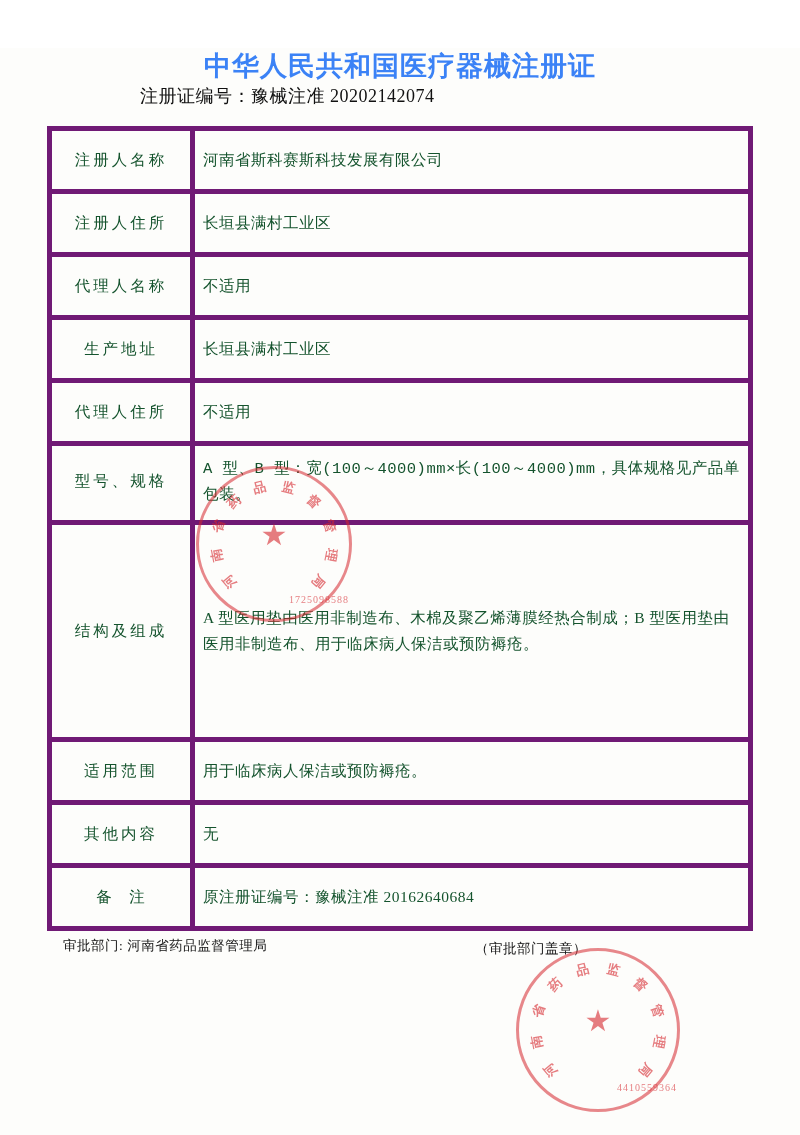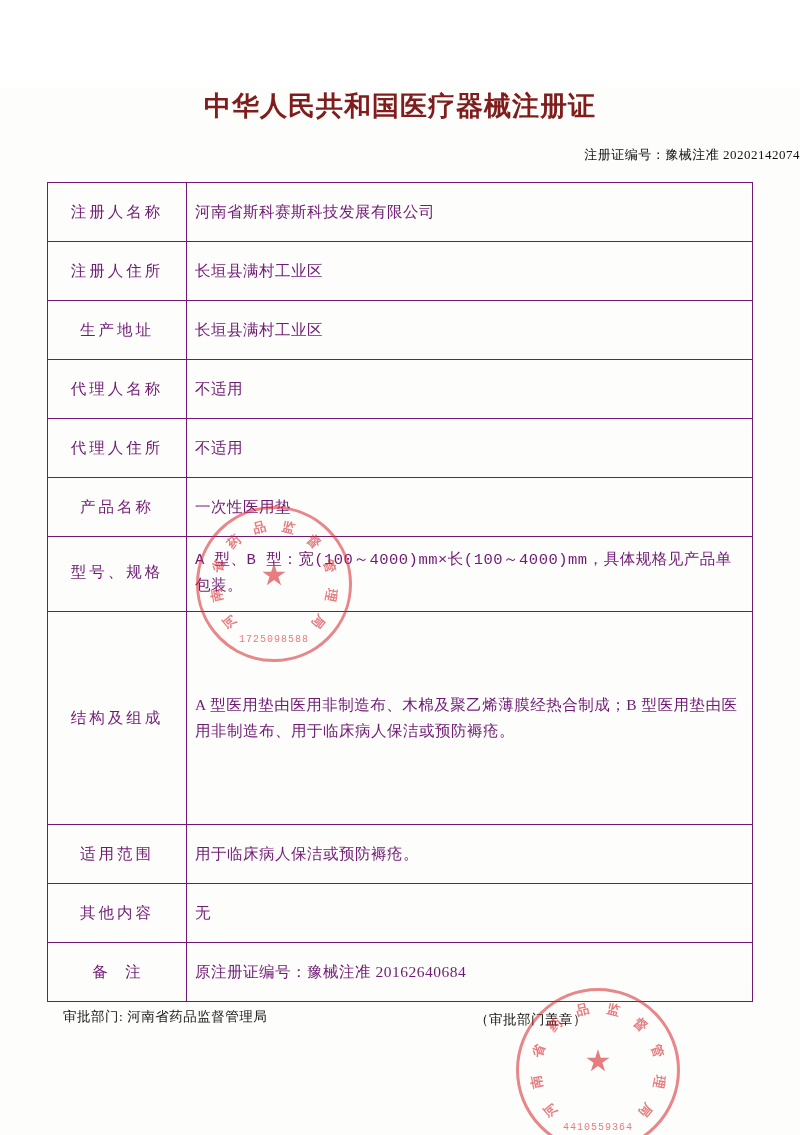--- a/index.html
+++ b/index.html
@@ -19,41 +19,39 @@
     position: relative;
     width: 800px;
     height: 1135px;
     background: #fdfdfb;
   }
   .doc-title {
     text-align: center;
     font-size: 27px;
     font-weight: bold;
     letter-spacing: 1px;
-    margin-top: 88px;
-    color: #7f1d1d;
+    margin-top: 48px;
+    color: #3b82f6;
   }
   .cert-no {
-    margin-top: 22px;
     margin-left: 140px;
-    font-size: 13px;
+    font-size: 18px;
     letter-spacing: 0.5px;
     color: #111;
-    text-align: right;
   }
   table.cert-table {
     margin: 18px auto 0 auto;
     width: 706px;
     border-collapse: collapse;
     table-layout: fixed;
   }
   table.cert-table td {
-    border: 1px solid #701a75;
+    border: 5px solid #701a75;
     font-size: 15.5px;
-    color: #701a75;
+    color: #14532d;
     vertical-align: middle;
     padding: 6px 8px;
     line-height: 1.65;
   }
   td.label {
     width: 122px;
     text-align: center;
     letter-spacing: 3px;
     white-space: nowrap;
   }
@@ -138,25 +136,25 @@
     transform: translate(-50%, -50%);
     font-size: 30px;
     color: rgba(214, 38, 45, 0.6);
     line-height: 1;
   }
   .seal .seal-code {
     position: absolute;
     left: 0;
     bottom: 16px;
     width: 100%;
-    text-align: center;
+    text-align: right;
     font-size: 10px;
     letter-spacing: 1px;
     color: rgba(214, 38, 45, 0.6);
-    font-family: Liberation Mono, monospace;
+    font-family: Liberation Serif, serif;
   }
   .seal-1 .seal-code { bottom: 14px; }
 </style>
 </head>
 <body>
 
 <div class="page">
 
   <div class="doc-title">中华人民共和国医疗器械注册证</div>
 
@@ -168,34 +166,30 @@
     <tbody>
       <tr class="h-reg">
         <td class="label">注册人名称</td>
         <td class="value">河南省斯科赛斯科技发展有限公司</td>
       </tr>
       <tr class="h-reg">
         <td class="label">注册人住所</td>
         <td class="value">长垣县满村工业区</td>
       </tr>
       <tr class="h-reg">
+        <td class="label">代理人名称</td>
+        <td class="value">不适用</td>
+      </tr>
+      <tr class="h-reg">
         <td class="label">生产地址</td>
         <td class="value">长垣县满村工业区</td>
       </tr>
       <tr class="h-reg">
-        <td class="label">代理人名称</td>
-        <td class="value">不适用</td>
-      </tr>
-      <tr class="h-reg">
         <td class="label">代理人住所</td>
         <td class="value">不适用</td>
-      </tr>
-      <tr class="h-reg">
-        <td class="label">产品名称</td>
-        <td class="value">一次性医用垫</td>
       </tr>
       <tr class="h-spec">
         <td class="label">型号、规格</td>
         <td class="value value-multiline">A 型、B 型：宽(100～4000)mm×长(100～4000)mm，具体规格见产品单包装。</td>
       </tr>
       <tr class="h-struct">
         <td class="label">结构及组成</td>
         <td class="value value-multiline">A 型医用垫由医用非制造布、木棉及聚乙烯薄膜经热合制成；B 型医用垫由医用非制造布、用于临床病人保洁或预防褥疮。</td>
       </tr>
       <tr class="h-normal">

